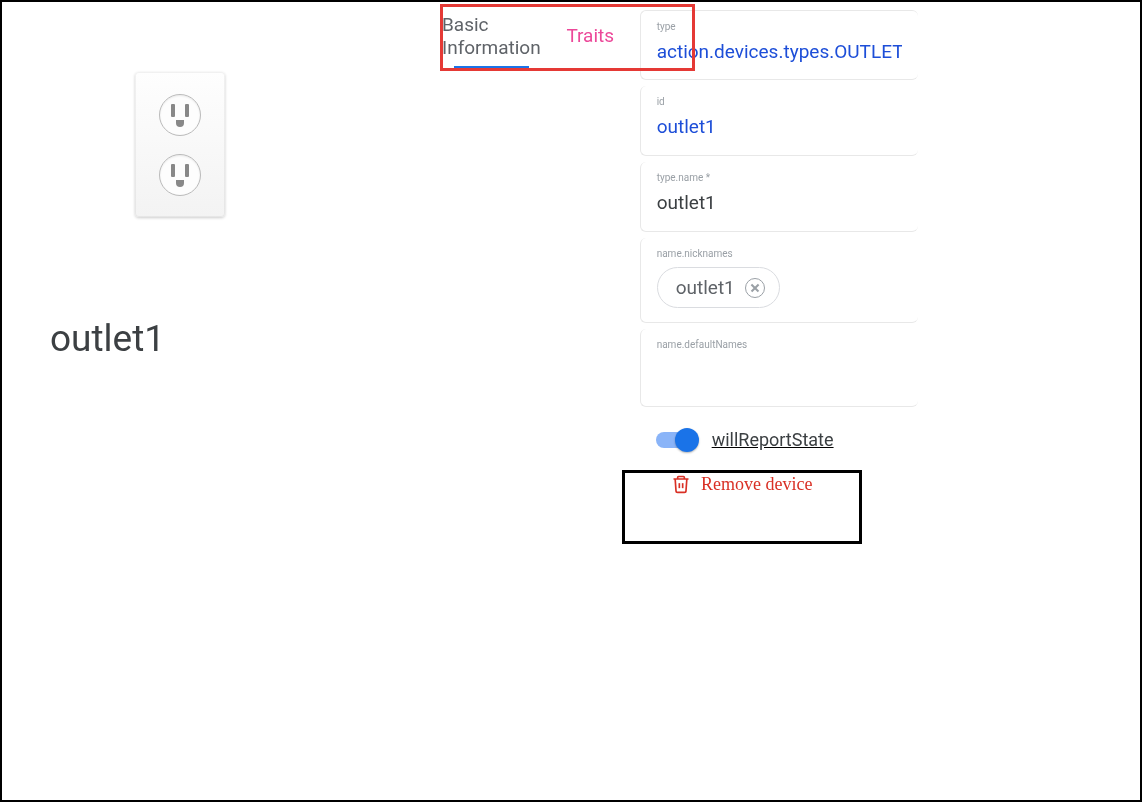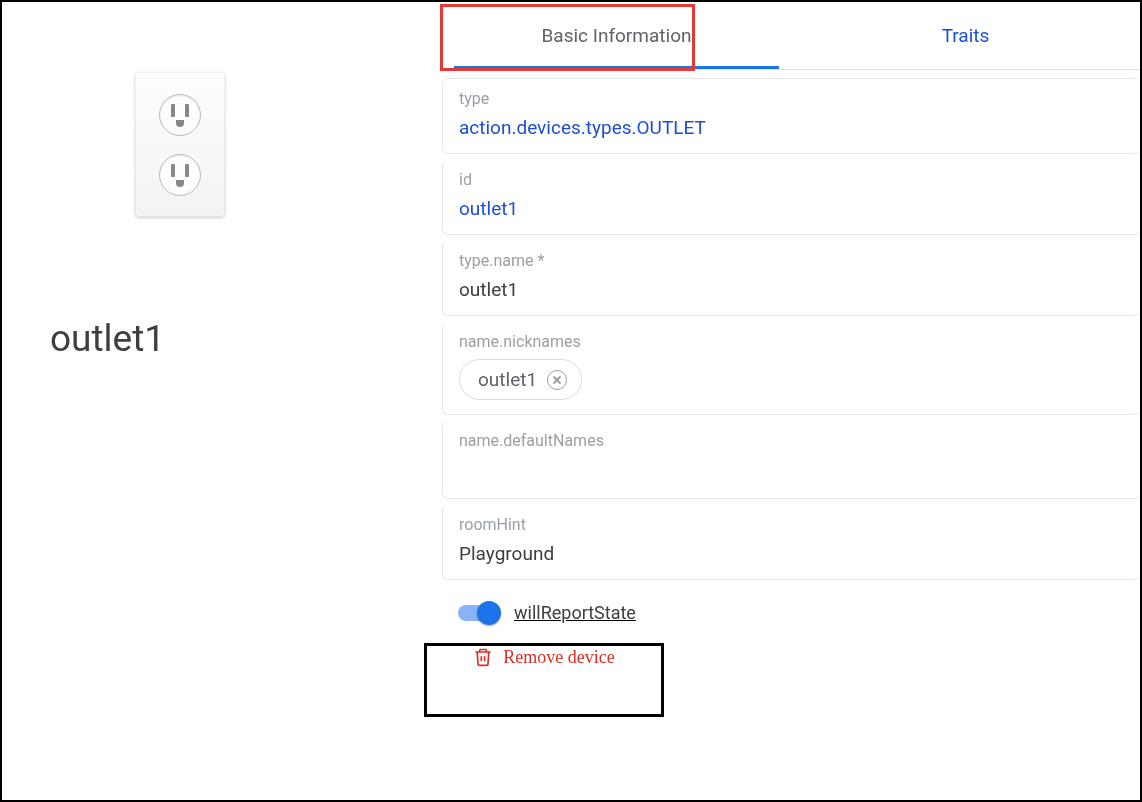--- a/index.html
+++ b/index.html
@@ -64,34 +64,33 @@
     }
     .device-name {
       font-size: 37px;
       color: #3c4043;
       margin-top: 100px;
       font-weight: 400;
     }
     .right-panel {
       flex: 1;
       display: flex;
-      flex-direction: column;
     }
     .tabs {
       display: flex;
       border-bottom: 1px solid #e0e0e0;
       height: 68px;
     }
     .tab {
       flex: 1;
       display: flex;
       align-items: center;
       justify-content: center;
       font-size: 19px;
-      color: #1d4ed8;
+      color: #ec4899;
       cursor: pointer;
       position: relative;
       font-weight: 400;
     }
     .tab.active {
       color: #5f6368;
     }
     .tab.active::after {
       content: '';
       position: absolute;
@@ -122,21 +121,21 @@
       border-right: none;
       border-radius: 6px;
       padding: 10px 16px 14px 16px;
       margin-right: 0;
       position: relative;
       min-height: 70px;
       margin-bottom: 6px;
     }
     .field:first-child { border-top: 1px solid #e8e8e8; }
     .field-label {
-      font-size: 16px;
+      font-size: 10px;
       color: #9aa0a6;
       margin-bottom: 8px;
       display: block;
     }
     .field-value {
       font-size: 19px;
       color: #3c4043;
       border: none;
       outline: none;
       width: 100%;
@@ -278,24 +277,20 @@
         <div class="field">
           <span class="field-label">name.nicknames</span>
           <span class="chip">
             <span>outlet1</span>
             <span class="chip-remove"></span>
           </span>
         </div>
         <div class="field" style="min-height:78px;">
           <span class="field-label">name.defaultNames</span>
           <input class="field-value" value="" style="">
-        </div>
-        <div class="field">
-          <span class="field-label">roomHint</span>
-          <input class="field-value" value="Playground" style="">
         </div>
 
         <div class="toggle-row">
           <div class="toggle">
             <div class="toggle-thumb"></div>
           </div>
           <span class="toggle-label">willReportState</span>
         </div>
 
         <div class="remove-box">

